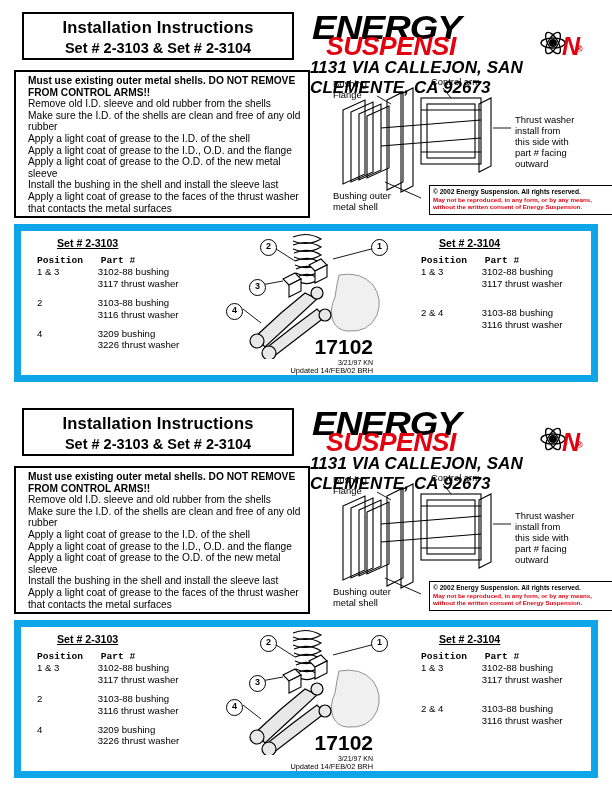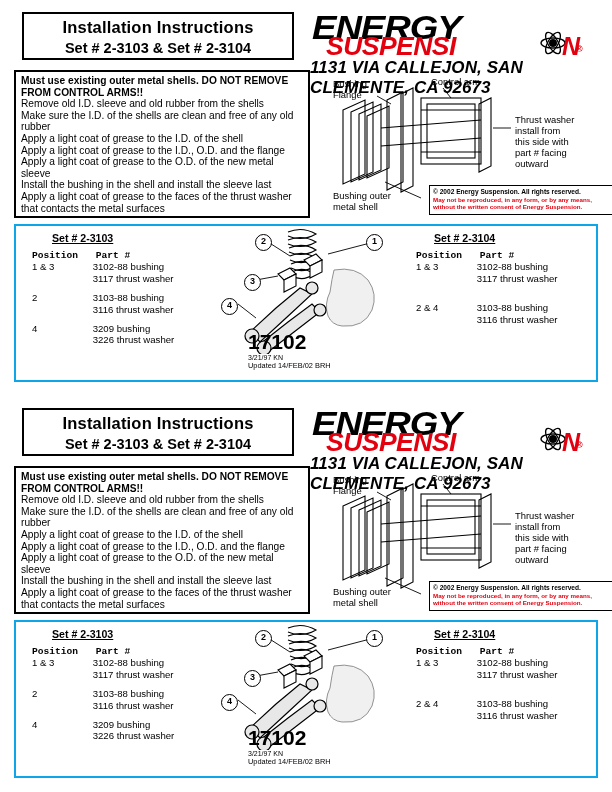--- a/index.html
+++ b/index.html
@@ -102,21 +102,21 @@
   }
 
   
   .instr {
     position: absolute;
     left: 14px; top: 70px;
     width: 296px; height: 148px;
     border: 2px solid #000;
     background: #fff;
     box-sizing: border-box;
-    padding: 3px 5px 0 5px;
+    padding: 3px 5px 0 12px;
   }
   .instr .bold {
     font-size: 10.2px;
     font-weight: bold;
     line-height: 11.6px;
   }
   .instr p {
     margin: 0;
     font-size: 10.2px;
     line-height: 11.6px;
@@ -153,21 +153,21 @@
     font-weight: bold;
     color: #e3000f;
     line-height: 7.2px;
   }
 
   
   .parts {
     position: absolute;
     left: 14px; top: 224px;
     width: 584px; height: 158px;
-    border: 2px solid #0ea5e9;
+    border: 7px solid #0ea5e9;
     background: #fff;
     box-sizing: border-box;
   }
   .set-head {
     position: absolute;
     font-size: 10.6px;
     font-weight: bold;
     text-decoration: underline;
   }
   .tbl {
@@ -178,21 +178,21 @@
   .tbl .hrow {
     font-weight: bold;
     font-family: Liberation Mono, monospace;
   }
   .col-pos { display: inline-block; width: 58px; vertical-align: top; }
   .col-part { display: inline-block; vertical-align: top; }
   .rowgap { height: 8px; }
 
   .pnum {
     position: absolute;
-    text-align: left;
+    text-align: right;
     font-size: 21px;
     font-weight: bold;
     width: 120px;
   }
   .pnum .sub1 {
     display: block;
     font-size: 7px;
     font-weight: normal;
     line-height: 8px;
   }

